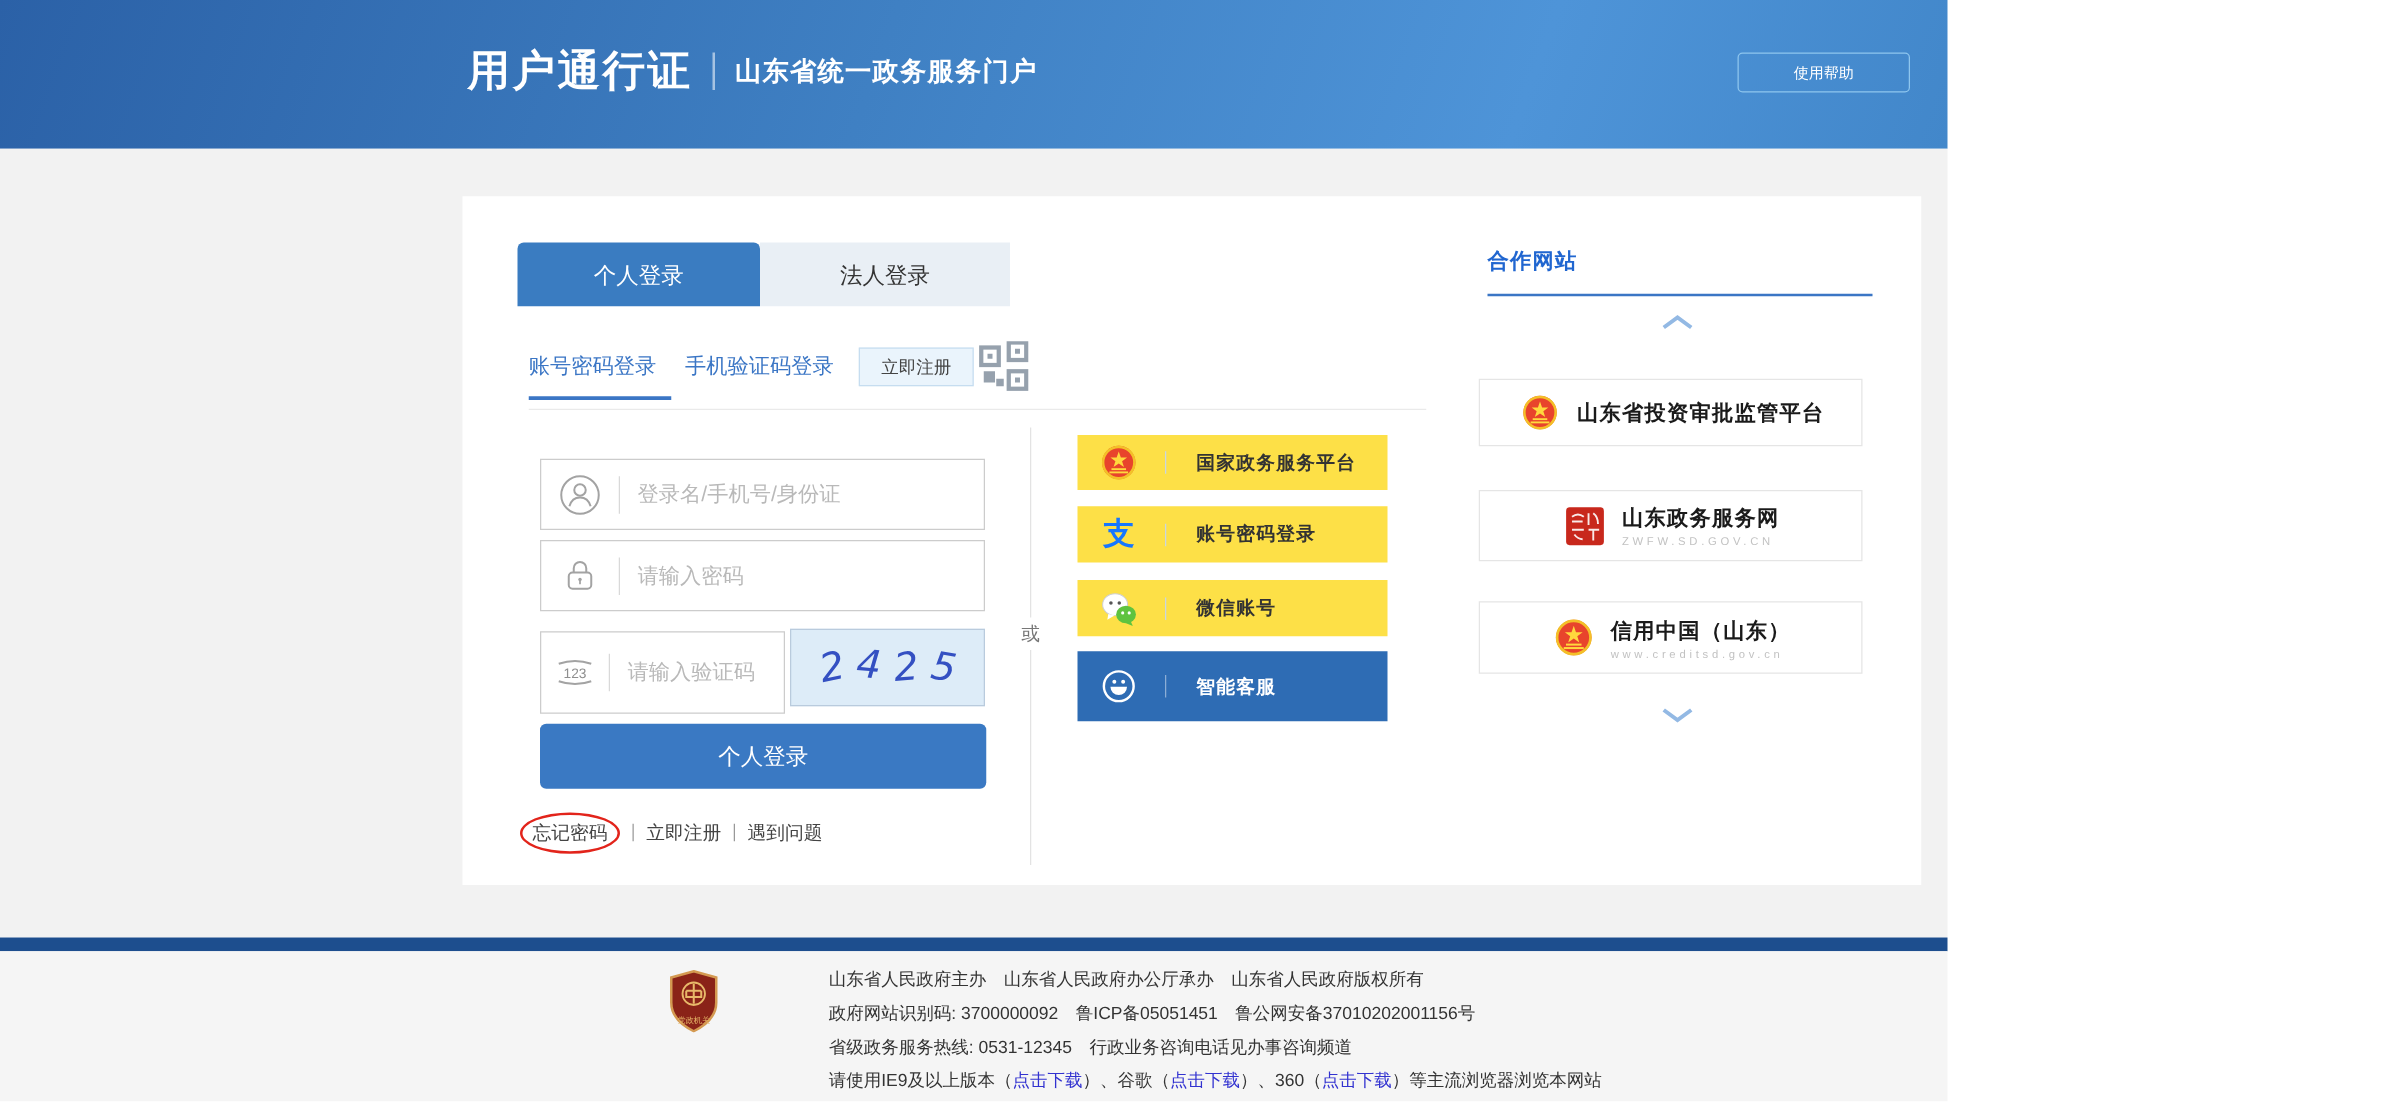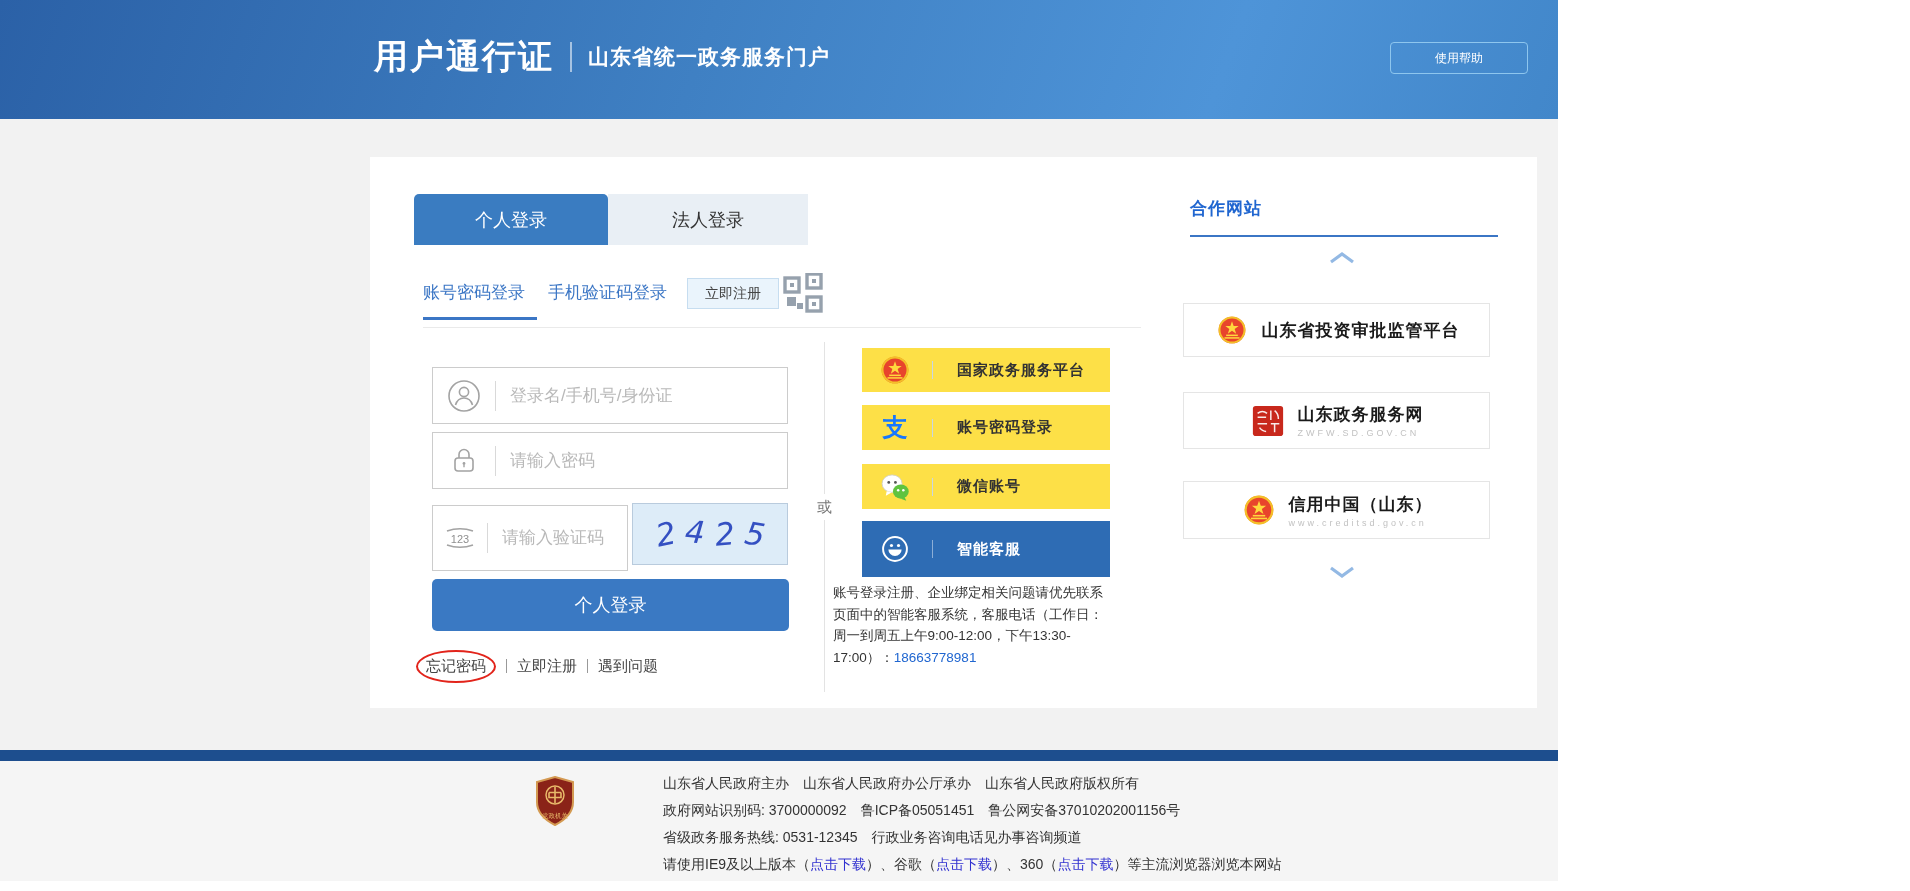--- a/index.html
+++ b/index.html
@@ -266,21 +266,20 @@
           <circle cx="17" cy="17" r="13.5" fill="none" stroke="#fff" stroke-width="2.2"></circle>
           <path d="M9.5 17.5 a7.5 7.5 0 0 0 15 0 Z" fill="#fff"></path>
           <circle cx="13" cy="13" r="1.8" fill="#fff"></circle>
           <circle cx="21" cy="13" r="1.8" fill="#fff"></circle>
         </svg>
       </span>
       <span class="tp-div"></span>
       <span class="tp-label">智能客服</span>
     </div>
 
-    <p class="service-note"><span>账号登录注册、企业绑定相关问题请优先联系页面中的智能客服系统，客服电话（工作日：周一到周五上午9:00-12:00，下午13:30-17:00）：</span><a class="phone">18663778981</a></p>
 
     <span class="partners-title">合作网站</span>
     <span class="partners-underline"></span>
 
     <span class="chev chev-up">
       <svg width="28" height="14" viewBox="0 0 28 14">
         <polyline points="3,11 14,3 25,11" fill="none" stroke="#93b9e4" stroke-width="3.2"></polyline>
       </svg>
     </span>
 

